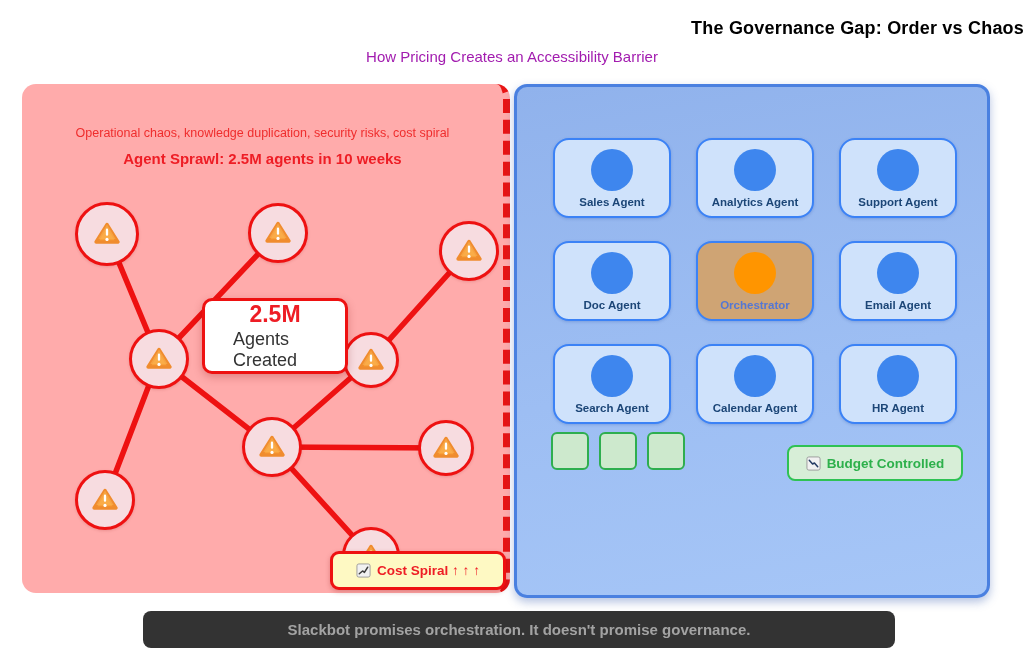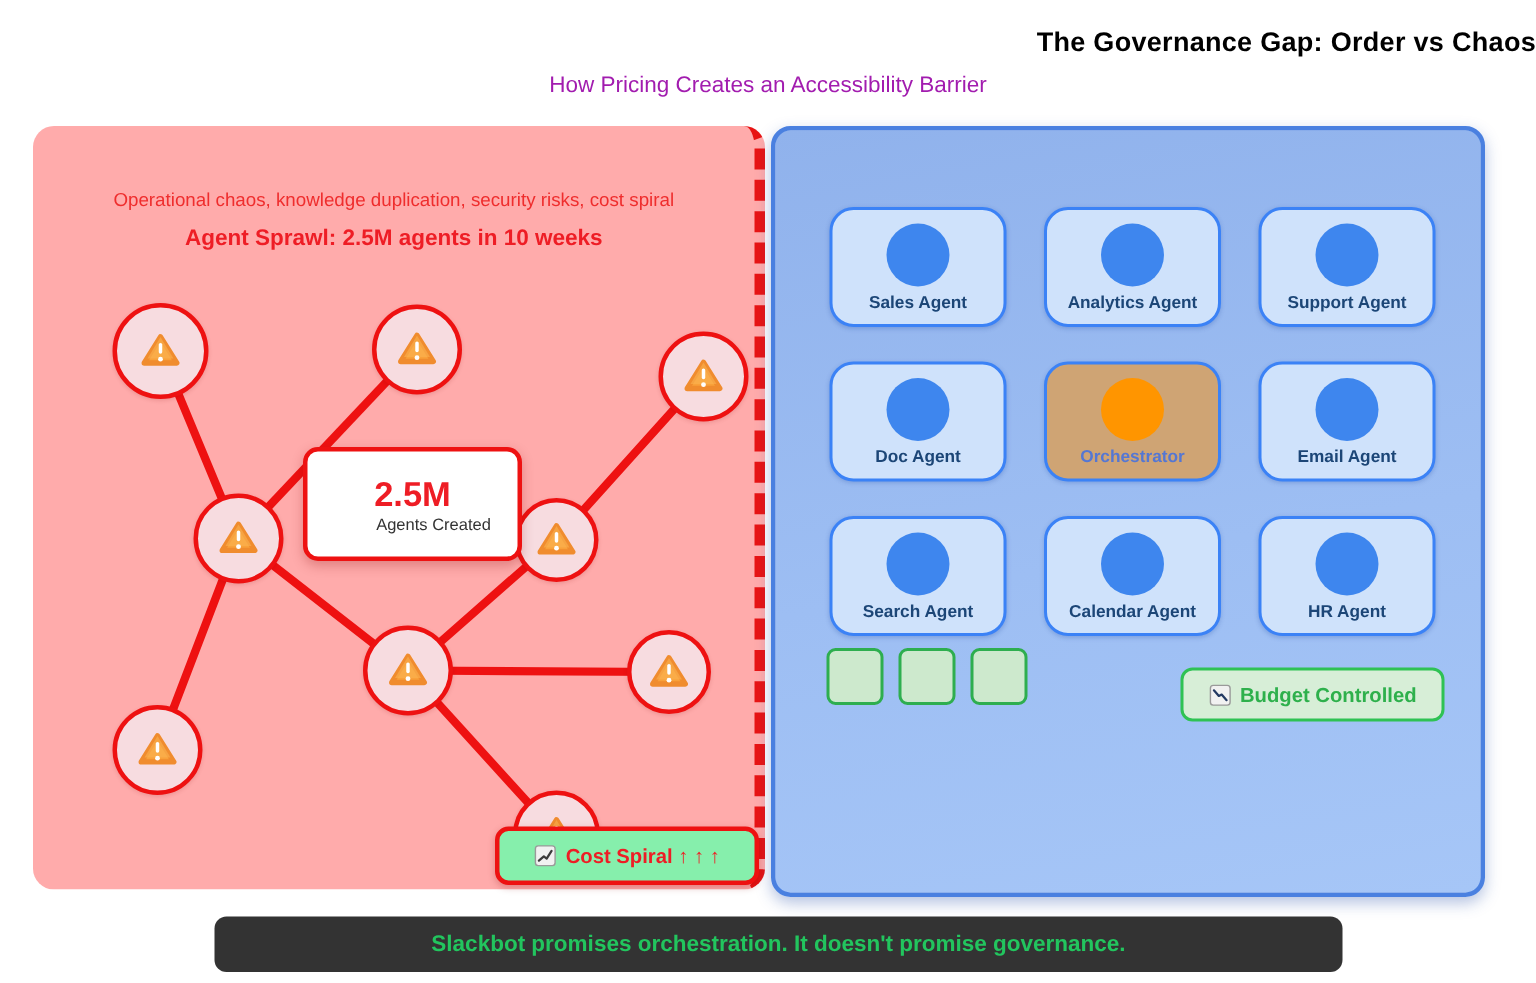--- a/index.html
+++ b/index.html
@@ -24,23 +24,23 @@
   .edges-svg { position:absolute; left:0; top:0; width:100%; height:100%; z-index:1; }
   .warn-node { position:absolute; z-index:2; border-radius:50%;
     background:#f7dce0; border:3.5px solid #ee1111;
     display:flex; align-items:center; justify-content:center;
     box-shadow:0 1px 3px rgba(120,0,0,.15); }
   .stat-box { position:absolute; left:180px; top:214px; width:146px; height:76px; z-index:3;
     background:#ffffff; border:3px solid #ee1111; border-radius:10px;
     display:flex; flex-direction:column; align-items:center; justify-content:center;
     box-shadow:0 3px 8px rgba(130,0,0,.25); }
   .stat-value { font-size:23px; font-weight:700; color:#ee1d25; line-height:1.15; }
-  .stat-label { font-size:11px; color:#333; margin-top:2px;margin-left:28px; }
+  .stat-label { font-size:18px; color:#333; margin-top:2px;margin-left:28px; }
   .cost-badge { position:absolute; left:308px; top:467px; width:176px; height:39px; z-index:4;
-    background:#86efac; border:3px solid #ee1111; border-radius:9px;
+    background:#fef9c3; border:3px solid #ee1111; border-radius:9px;
     display:flex; align-items:center; justify-content:center; gap:6px;
     font-size:13.5px; font-weight:700; color:#ee1d25;
     box-shadow:0 2px 5px rgba(130,0,0,.25); }
 
   
   .order-panel { position:absolute; left:514px; top:84px; width:476px; height:514px;
     background:linear-gradient(170deg,#90b2ec 0%,#9dbef3 55%,#a6c6f7 100%);
     border:3px solid #4a80e0; border-radius:13px;
     box-shadow:0 4px 10px rgba(40,80,170,.35); }
   .agent-grid { position:absolute; left:36px; top:51px;
@@ -60,21 +60,21 @@
     border:2.5px solid #2eae4f; border-radius:6px; }
   .budget-badge { position:absolute; left:270px; top:358px; width:176px; height:36px;
     background:#d7eed7; border:2.5px solid #2fc254; border-radius:8px;
     display:flex; align-items:center; justify-content:center; gap:6px;
     font-size:13.5px; font-weight:700; color:#2eb04c; }
 
   
   .caption-bar { position:absolute; left:143px; top:611px; width:752px; height:37px;
     background:#333333; border-radius:8px;
     display:flex; align-items:center; justify-content:center;
-    font-size:15px; font-weight:700; color:#22c55e; }
+    font-size:15px; font-weight:700; color:#a3a3a3; }
 
   .mini-chart { width:15px; height:15px; flex:0 0 auto; }
 </style>
 </head>
 <body>
 
 <div class="stage">
 
   <div class="hdr-title">The Governance Gap: Order vs Chaos</div>
   <div class="hdr-sub">How Pricing Creates an Accessibility Barrier</div>

